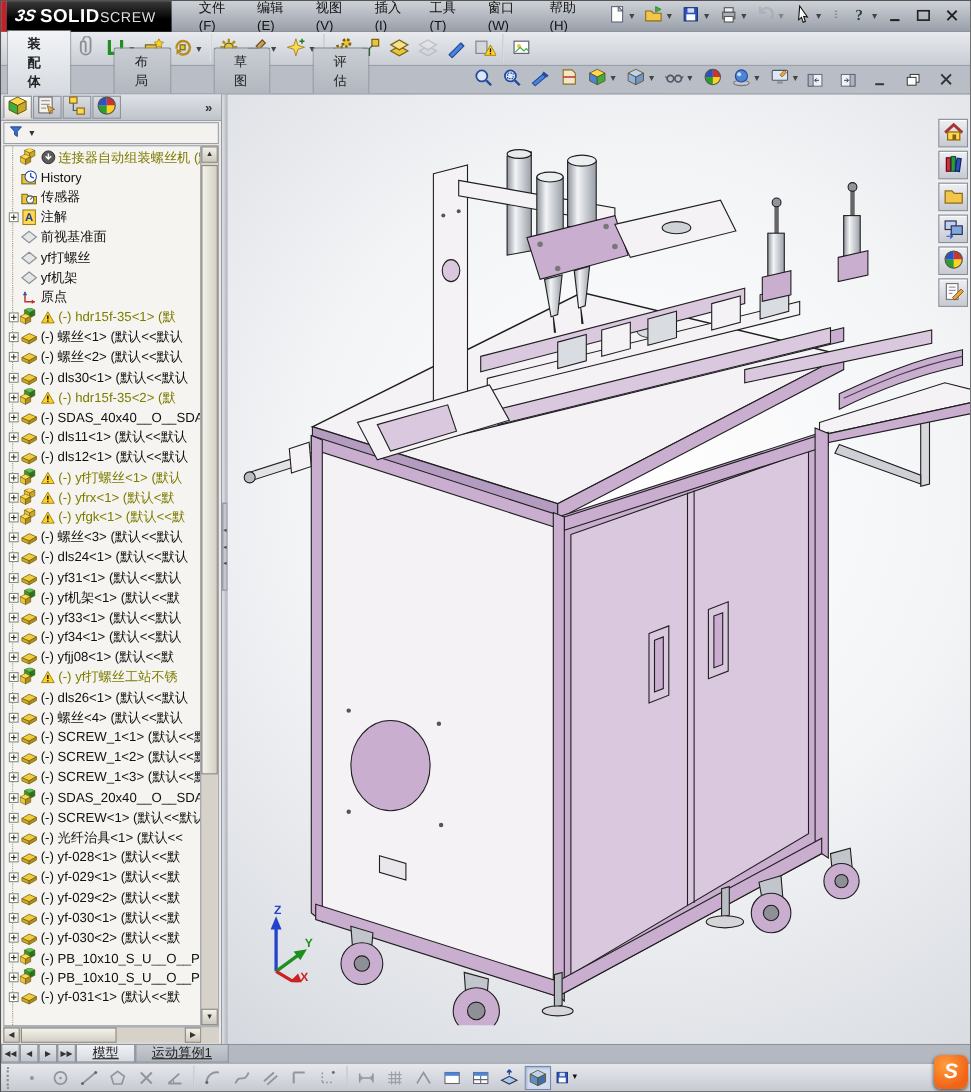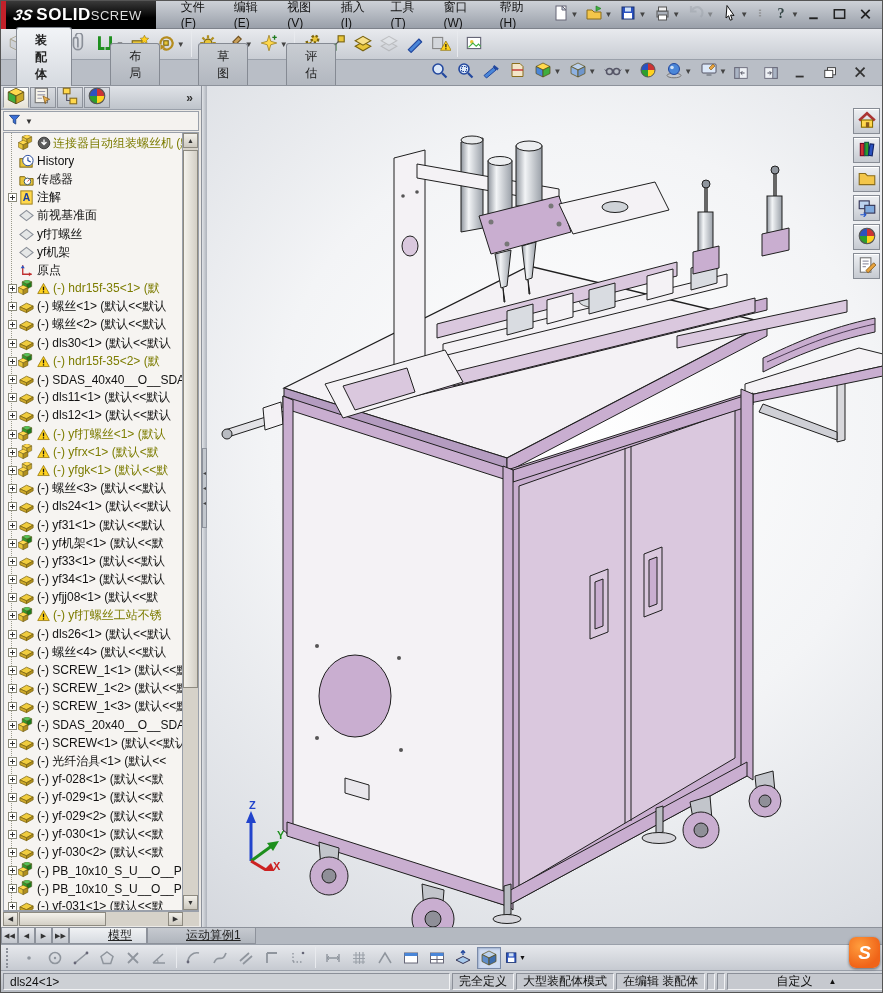--- a/index.html
+++ b/index.html
@@ -24,21 +24,21 @@
   .tbtn.disabled{opacity:.45;}
   .sep{width:1px;align-self:stretch;margin:2px 3px;background:#8b909a;border-right:1px solid #e8eaee;}
   .winbtns{margin-left:auto;display:flex;gap:4px;padding-right:6px;}
   .wbtn{width:22px;height:17px;display:flex;align-items:center;justify-content:center;color:#222;}
   .wbtn svg{display:block;}
   
   .toolbar2{height:31px;flex:0 0 31px;display:flex;align-items:center;padding-left:4px;
     background:linear-gradient(#e8eaee,#c9cdd4);border-bottom:1px solid #9aa0aa;}
   
   .tabrow{height:26px;flex:0 0 26px;display:flex;align-items:flex-end;background:#b9bec6;border-bottom:1px solid #8d929b;}
-  .ctabs{display:flex;align-items:flex-end;height:100%;padding-left:15px;gap:37px;}
+  .ctabs{display:flex;align-items:flex-end;height:100%;padding-left:5px;gap:37px;}
   .ctab{padding:4px 18px 3px;border:1px solid #858a93;border-bottom:none;background:linear-gradient(#c9cdd3,#b2b7bf);
         margin-right:1px;border-radius:3px 3px 0 0;color:#222;}
   .ctab.active{background:linear-gradient(#f2f4f7,#d6dae0);font-weight:bold;position:relative;top:1px;}
   .headsup{display:flex;align-items:center;margin-left:90px;gap:2px;}
   .docwin{margin-left:auto;display:flex;gap:8px;padding:0 10px 4px 0;}
   
   .main{flex:1;display:flex;min-height:0;}
   .fmpanel{width:201px;flex:0 0 201px;background:#eceae6;border-right:1px solid #8d929b;display:flex;flex-direction:column;}
   .fmtabs{height:24px;flex:0 0 24px;display:flex;align-items:center;background:linear-gradient(#dfe2e7,#bfc4cb);
           border-bottom:1px solid #9aa0aa;padding-left:2px;}
@@ -81,21 +81,21 @@
   .tpbtn{width:27px;height:26px;display:flex;align-items:center;justify-content:center;
     background:linear-gradient(#eef0f3,#c6cad1);border:1px solid #878c95;box-shadow:inset 0 1px 0 #fff;}
   .triad{position:absolute;left:16px;bottom:56px;}
   
   .modeltabs{height:17px;flex:0 0 17px;display:flex;align-items:stretch;background:#b4b9c1;border-top:1px solid #8d929b;}
   .navbtn{width:17px;display:flex;align-items:center;justify-content:center;font-size:7px;color:#333;
     background:linear-gradient(#e6e8ec,#c2c6cd);border:1px solid #8d929b;border-top:none;}
   .mtab{padding:1px 14px;display:flex;align-items:center;border:1px solid #8d929b;border-top:none;
         background:linear-gradient(#c6cad0,#b0b5bd);color:#222;}
   .mtab.active{background:linear-gradient(#f0f2f4,#d6dae0);}
-  .mtab span{text-decoration:underline;margin-left:24px;}
+  .mtab span{text-decoration:underline;}
   .sketchbar{height:26px;flex:0 0 26px;display:flex;align-items:center;gap:2px;padding-left:2px;
     background:linear-gradient(#e6e8ec,#c6cad1);border-top:1px solid #9aa0aa;position:relative;}
   .skbtn{width:24px;height:22px;display:flex;align-items:center;justify-content:center;border:1px solid transparent;}
   .skbtn.pressed{border:1px solid #7a8aa8;background:#cfdcf2;box-shadow:inset 1px 1px 2px #9fb0cc;}
   .handle{width:6px;height:20px;border-left:2px dotted #8a8f98;margin:0 3px;}
   .badge{position:absolute;right:2px;top:-8px;width:31px;height:31px;border-radius:7px;
     background:radial-gradient(circle at 35% 30%, #ff9d3d, #f06418 70%);display:flex;align-items:center;justify-content:center;
     color:#fff;font-weight:bold;font-size:19px;box-shadow:0 1px 3px rgba(0,0,0,.5);font-style:italic;}
   .statusbar{height:22px;flex:0 0 22px;display:flex;align-items:stretch;background:linear-gradient(#d3d6db,#b7bbc2);
     border-top:1px solid #9aa0aa;padding:2px 2px;}
@@ -1510,27 +1510,13 @@
             <rect x="3" y="3" width="12" height="12" fill="#2b52c0" stroke="#1b3370"></rect>
             <rect x="6" y="3.5" width="6" height="4" fill="#cfe0f5"></rect>
             <rect x="5" y="9" width="8" height="5.5" fill="#fff"></rect>
           </g>
         </svg>
         <span class="caret" style="font-size: 7px;">▼</span>
       </div>
       <div class="badge">S</div>
     </div>
 
-  <div class="statusbar">
-    <div class="scell sel">dls24&lt;1&gt;</div>
-    <div class="scell" id="sc0">完全定义</div>
-    <div class="scell" id="sc1">大型装配体模式</div>
-    <div class="scell" id="sc2">在编辑 装配体</div>
-    <div class="scell tiny"></div>
-    <div class="scell tiny"></div>
-    <div class="sgap"></div>
-    <div class="scell custom">
-      <span>自定义</span>
-      <span style="font-size:8px">▲</span>
-    </div>
-
-  </div>
 </div>
 
 </body></html>

